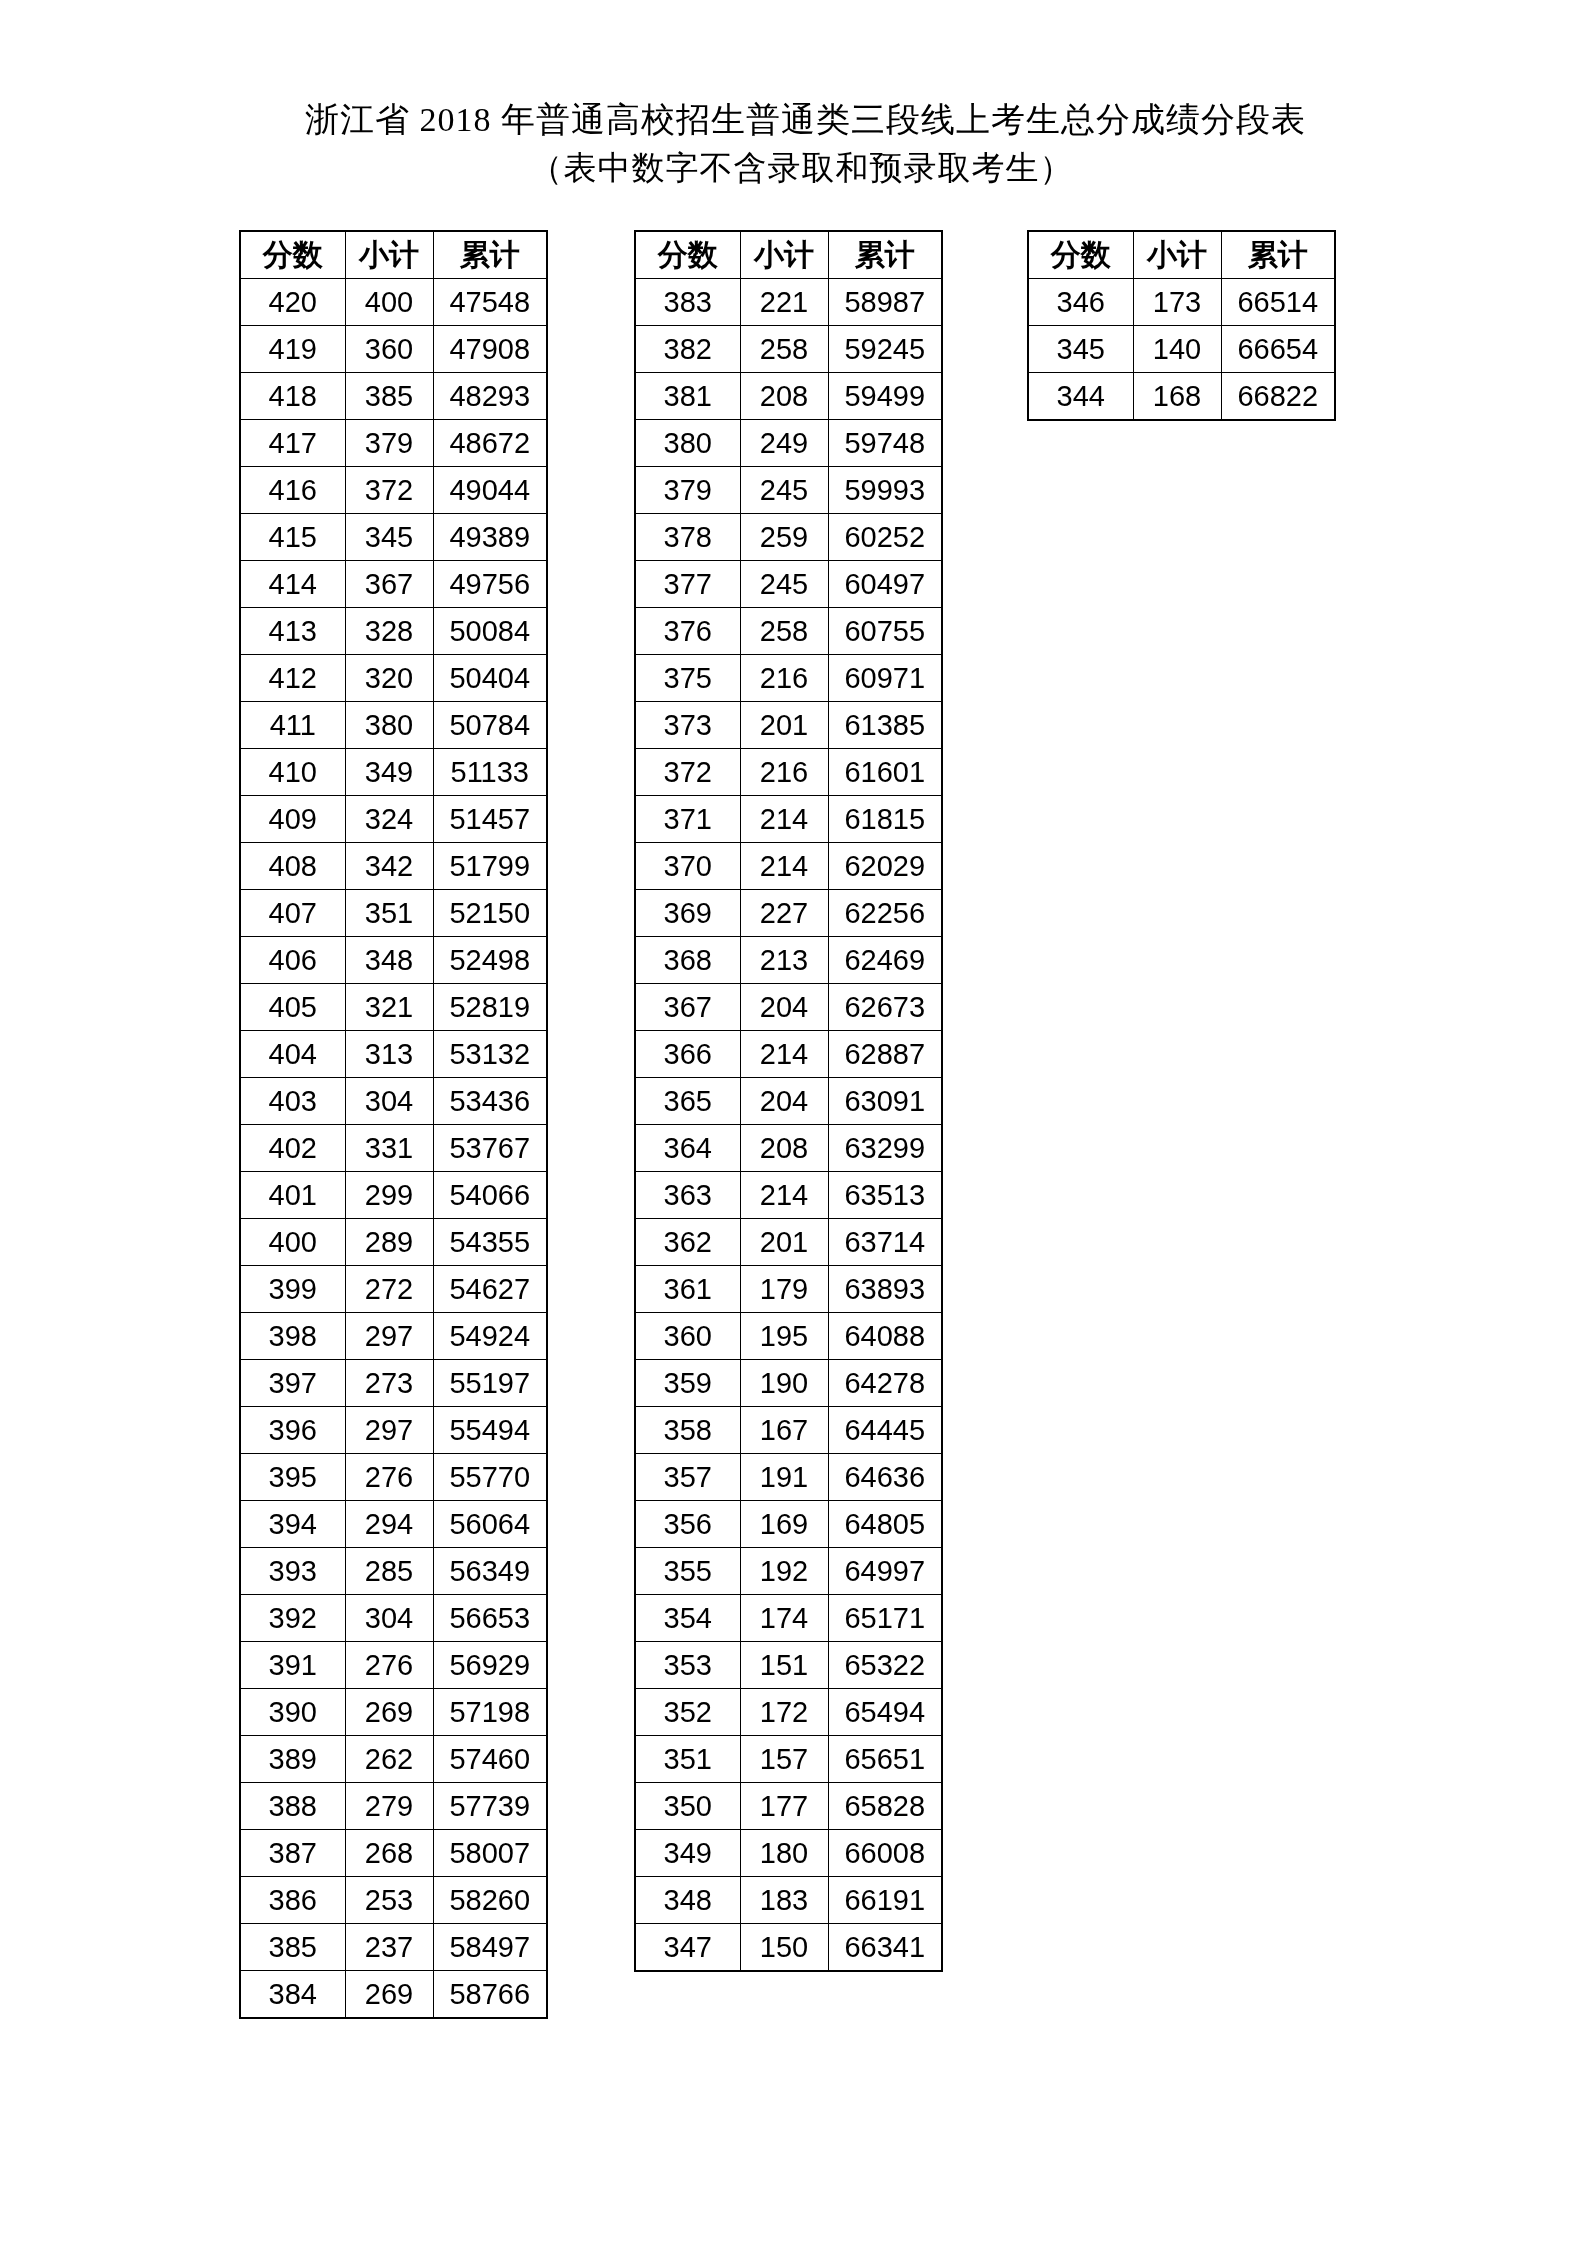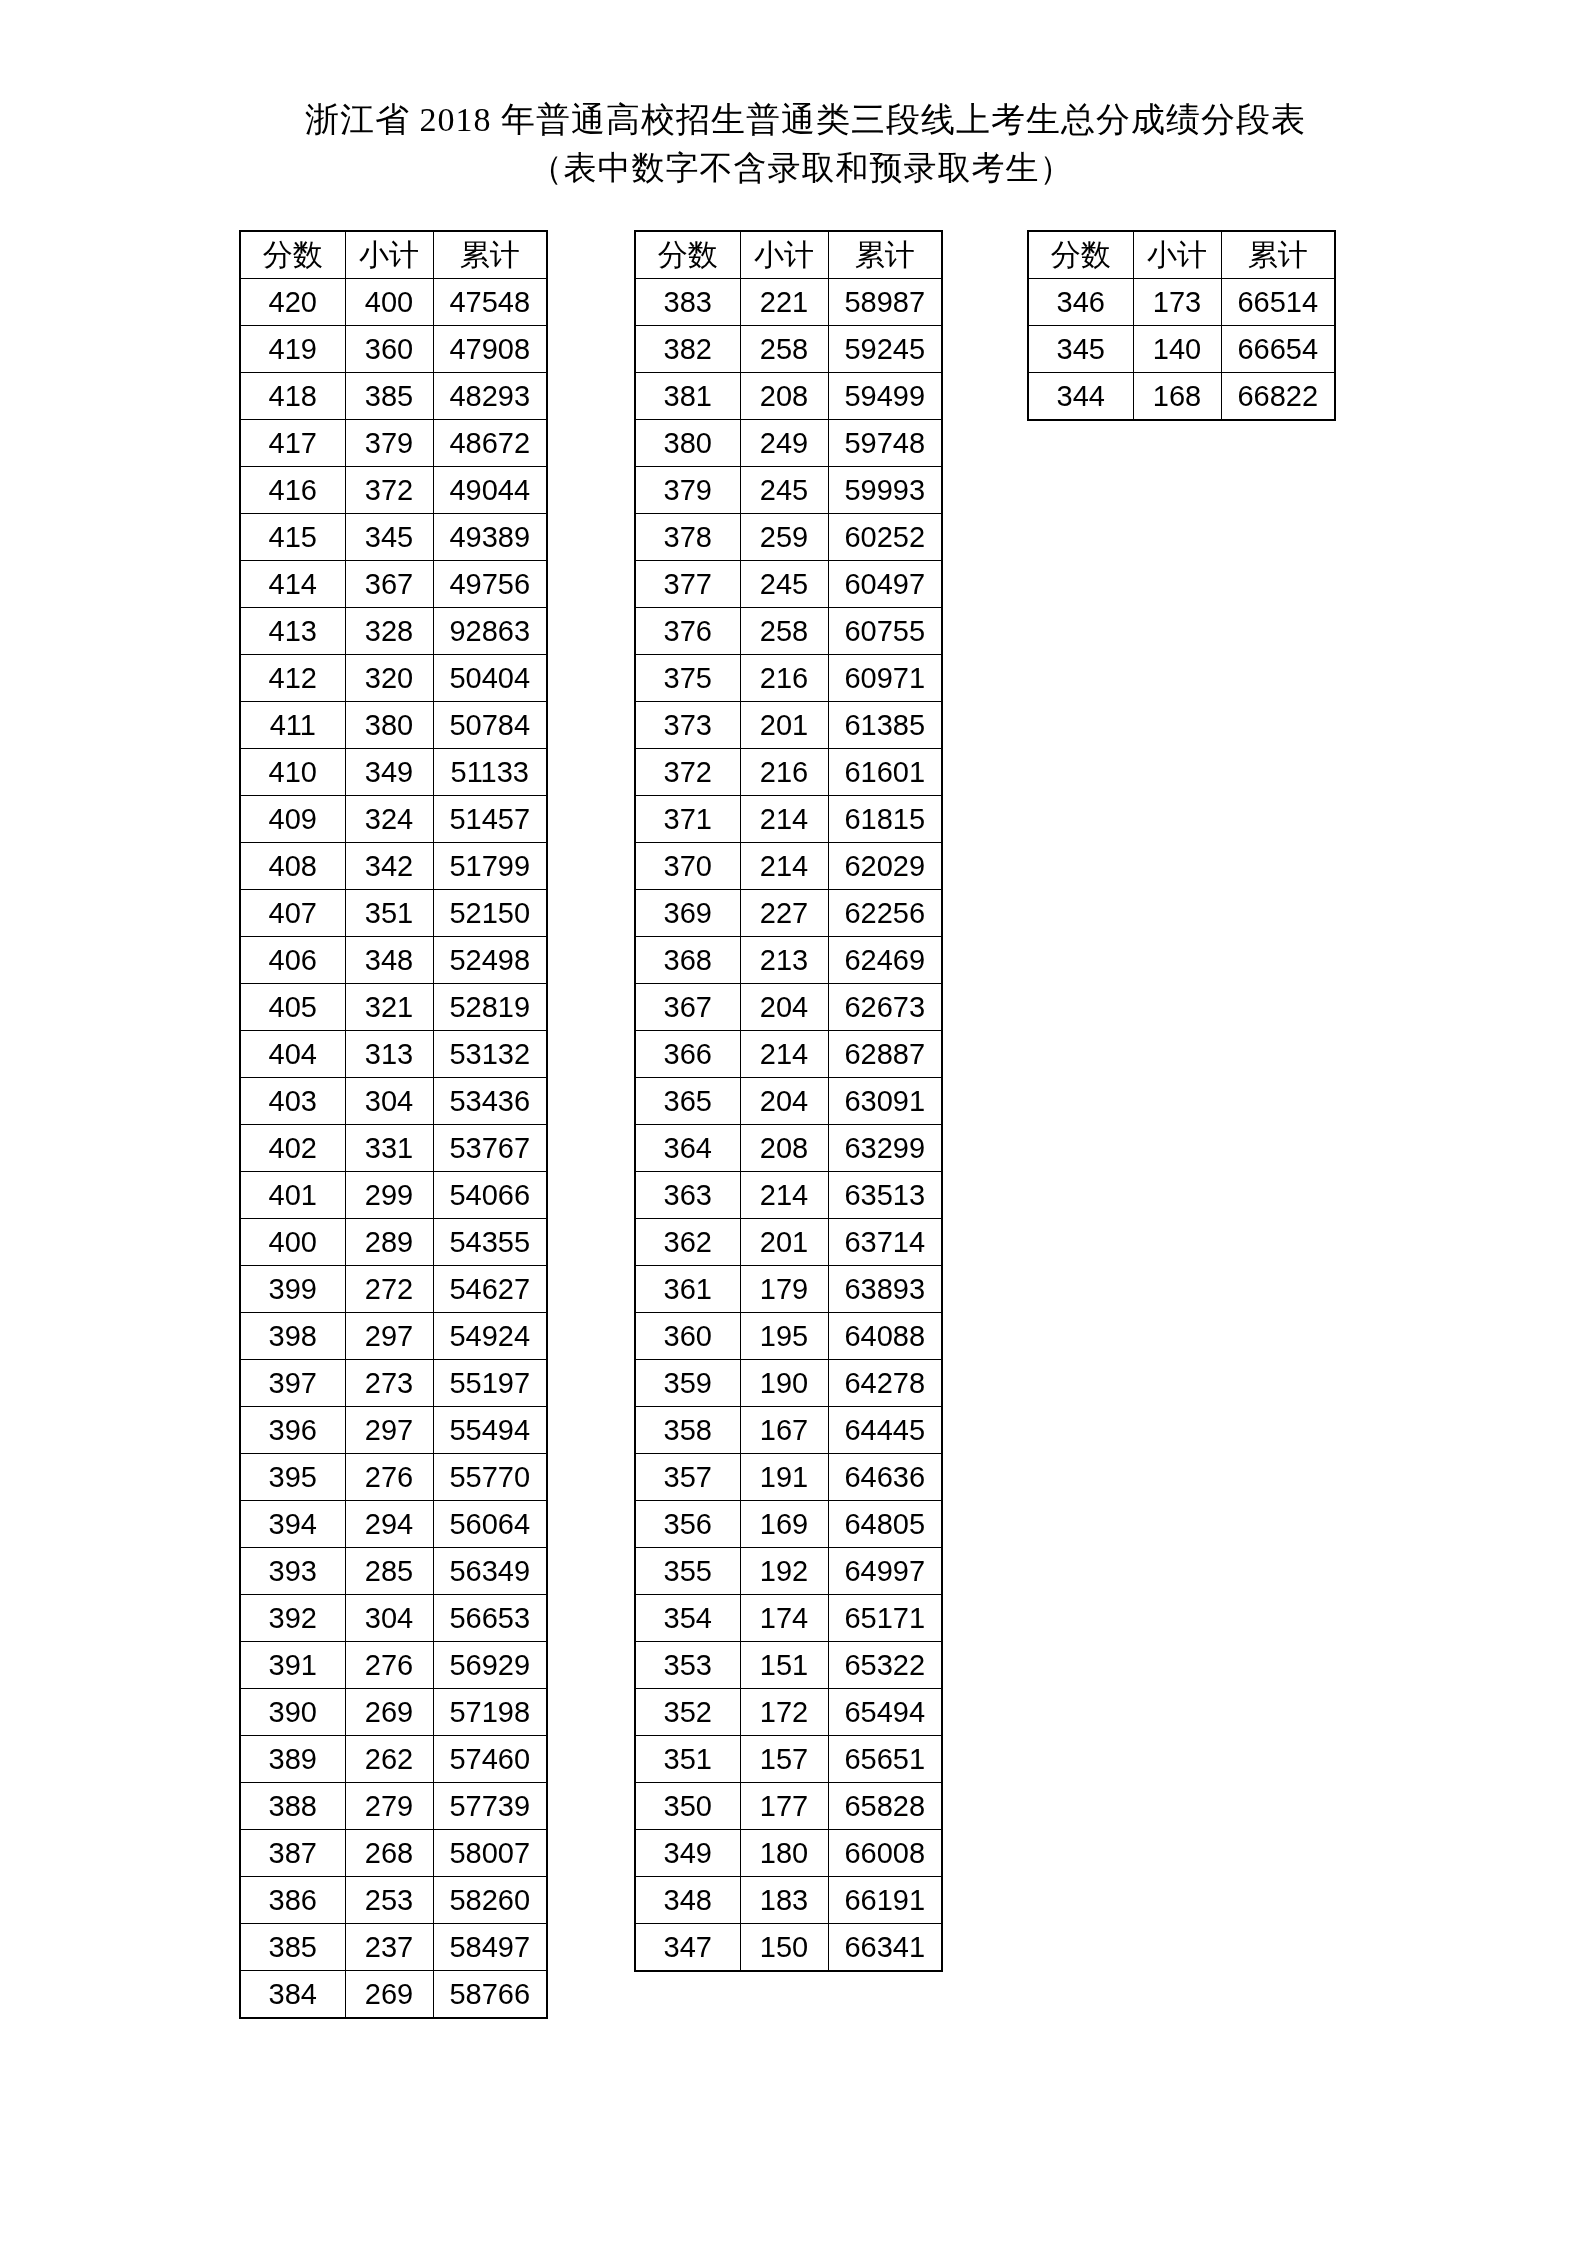--- a/index.html
+++ b/index.html
@@ -54,21 +54,21 @@
     border: 1px solid #000;
     height: 46px;
     padding: 0;
     text-align: center;
     vertical-align: middle;
     font-size: 29px;
     line-height: 1;
     font-family: "Liberation Sans", sans-serif;
   }
   table.seg th {
-    font-weight: 400;
+    font-weight: 700;
     font-size: 30px;
   }
   #t0 { left: 239px; }
   #t1 { left: 634px; }
   #t2 { left: 1027px; }
 </style>
 </head>
 <body>
 
 <div class="page">
@@ -121,21 +121,21 @@
           <td>49389</td>
         </tr>
         <tr>
           <td>414</td>
           <td>367</td>
           <td>49756</td>
         </tr>
         <tr>
           <td>413</td>
           <td>328</td>
-          <td>92863</td>
+          <td>50084</td>
         </tr>
         <tr>
           <td>412</td>
           <td>320</td>
           <td>50404</td>
         </tr>
         <tr>
           <td>411</td>
           <td>380</td>
           <td>50784</td>

